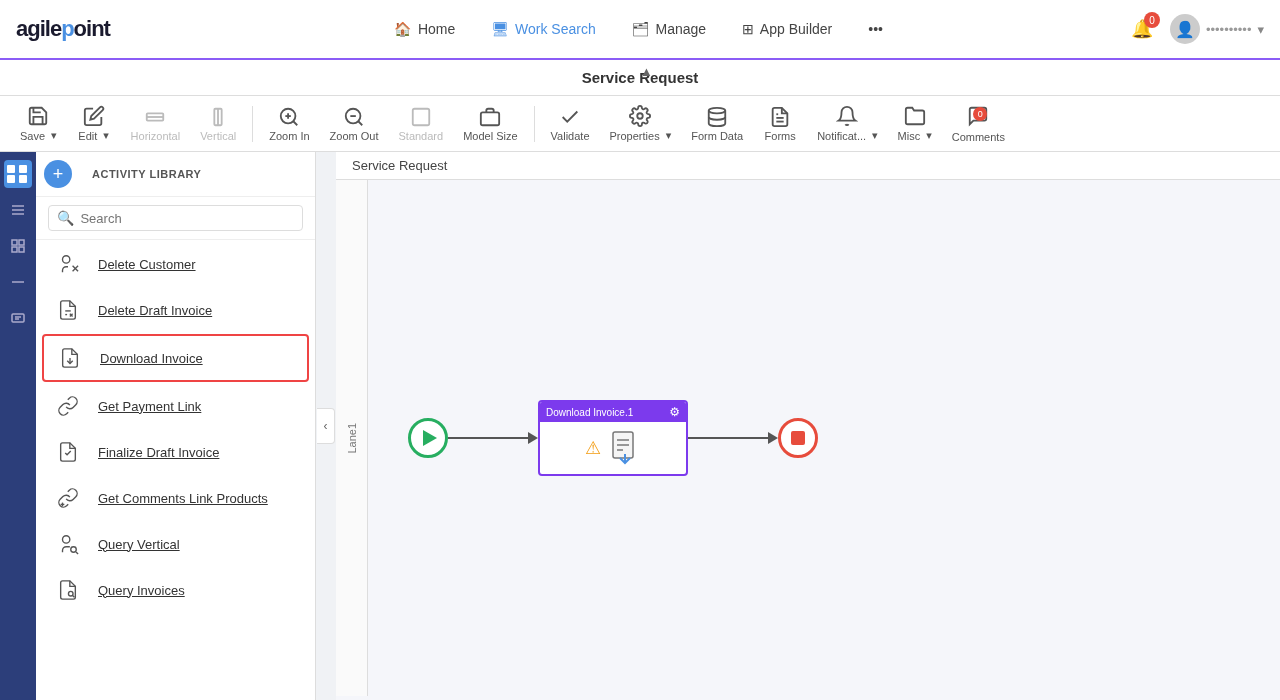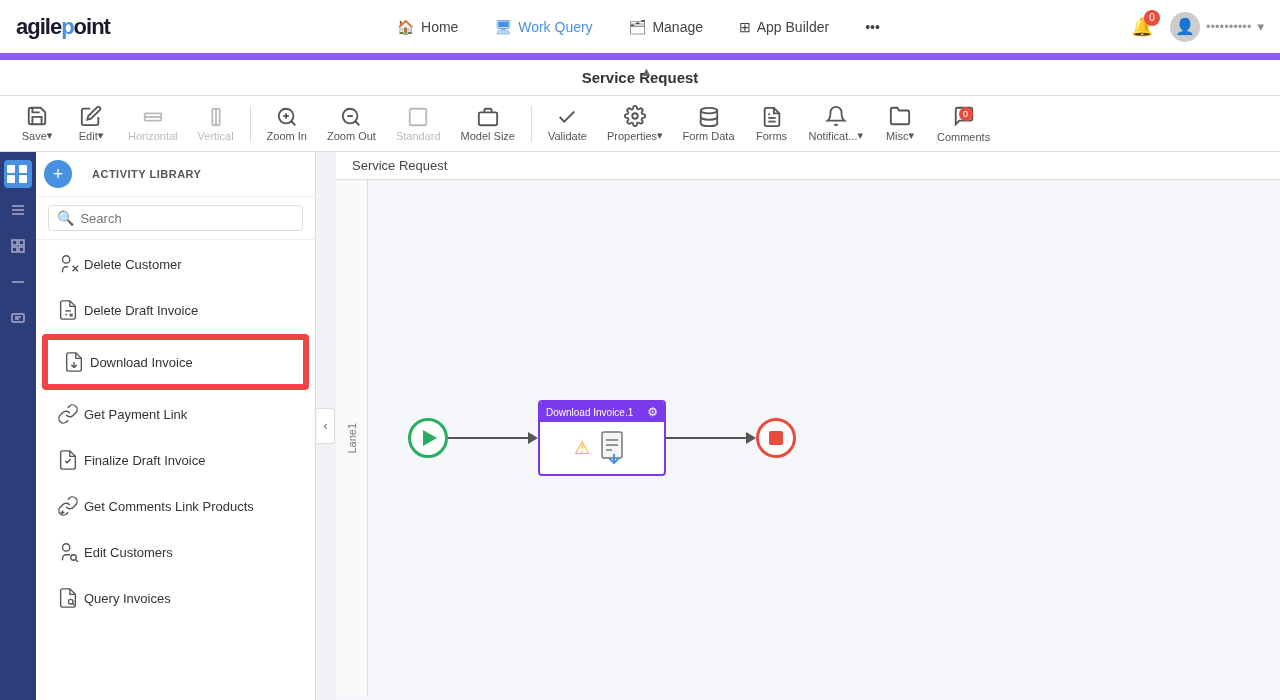--- a/index.html
+++ b/index.html
@@ -1,21 +1,21 @@
 <!DOCTYPE html>
 <html><head>
   <meta charset="utf-8">
   <style>
     * { box-sizing: border-box; margin: 0; padding: 0; }
     body { font-family: 'Segoe UI', Arial, sans-serif; font-size: 13px; background: #f0f2f5; color: #333; height: 700px; overflow: hidden; }
 
     
     .top-nav {
       display: flex; align-items: center; background: #fff; height: 60px;
-      border-bottom: 7px solid #8b5cf6; padding: 3px 16px; position: relative; z-index: 10;
+      border-bottom: 2px solid #8b5cf6; padding: 3px 16px; position: relative; z-index: 10;
     }
     .logo { margin-right: 40px; display: flex; align-items: center; }
     .nav-items { display: flex; align-items: center; gap: 8px; flex: 1; justify-content: center; }
     .nav-item { display: flex; align-items: center; gap: 6px; padding: 8px 14px; border-radius: 4px; cursor: pointer; font-size: 14px; color: #444; text-decoration: none; }
     .nav-item.active { color: #4a90e2; }
     .nav-right { display: flex; align-items: center; gap: 12px; margin-left: auto; }
     .notif-btn { position: relative; cursor: pointer; padding: 4px; }
     .notif-badge { position: absolute; top: -2px; right: -2px; background: #e74c3c; color: #fff; border-radius: 50%; width: 16px; height: 16px; font-size: 10px; display: flex; align-items: center; justify-content: center; }
     .user-area { display: flex; align-items: center; gap: 6px; cursor: pointer; }
     .user-avatar { width: 30px; height: 30px; border-radius: 50%; background: #ccc; display: flex; align-items: center; justify-content: center; }
@@ -33,21 +33,21 @@
     .toolbar {
       background: #fff; border-bottom: 1px solid #ddd;
       display: flex; align-items: center; padding: 4px 12px; gap: 4px; height: 56px;
     }
     .tb-item {
       display: flex; flex-direction: column; align-items: center; justify-content: center;
       padding: 4px 8px; cursor: pointer; border-radius: 4px; min-width: 50px;
       font-size: 11px; color: #555; gap: 2px;
     }
     .tb-item svg { width: 22px; height: 22px; }
-    .tb-item .tb-label { display: flex; align-items: center; gap: 0; }
+    .tb-item .tb-label { display: flex; align-items: center; gap: 6px; }
     .tb-sep { width: 1px; height: 36px; background: #ddd; margin: 0 4px; }
     .tb-item.disabled { color: #bbb; cursor: default; }
     .badge-red { position: absolute; top: 2px; right: 2px; background: #e74c3c; color: #fff; border-radius: 50%; width: 14px; height: 14px; font-size: 9px; display: flex; align-items: center; justify-content: center; }
 
     
     .main-layout { display: flex; height: calc(700px - 60px - 36px - 56px); }
 
     
     .sidebar {
       width: 280px; background: #fff; border-right: 1px solid #ddd;
@@ -57,22 +57,22 @@
     .add-btn { width: 28px; height: 28px; background: #4a90e2; border-radius: 50%; display: flex; align-items: center; justify-content: center; cursor: pointer; color: #fff; font-size: 18px; flex-shrink: 0; }
     .sidebar-title { font-size: 11px; font-weight: 700; color: #555; text-transform: uppercase; letter-spacing: 0.5px; margin-left: 20px; }
 
     .activity-list { overflow-y: auto; flex: 1; }
     .search-box { padding: 8px 12px; border-bottom: 1px solid #eee; }
     .search-input-wrap { display: flex; align-items: center; border: 1px solid #ddd; border-radius: 4px; padding: 4px 8px; gap: 6px; }
     .search-input { border: none; outline: none; font-size: 13px; flex: 1; color: #7f1d1d; }
     .search-icon-svg { color: #999; font-size: 14px; }
 
     .activity-item {
-      display: flex; align-items: center; gap: 2px; padding: 8px 12px;
-      cursor: pointer; border-radius: 4px; margin: 2px 6px;
+      display: flex; align-items: center; gap: 16px; padding: 8px 12px;
+      cursor: pointer; border-radius: 4px; margin: 2px 6px; text-decoration: underline;
     }
     .activity-item.selected { background: #fff; border: 2px solid #e74c3c; border-radius: 4px; }
     .activity-icon { width: 28px; height: 28px; display: flex; align-items: center; justify-content: center; flex-shrink: 0; }
     .activity-label { font-size: 13px; color: #333; }
 
     
     .collapse-handle {
       position: absolute; left: 278px; top: 50%; transform: translateY(-50%);
       width: 20px; height: 40px; background: #fff; border: 1px solid #ddd;
       border-left: none; border-radius: 0 4px 4px 0; display: flex; align-items: center;
@@ -85,21 +85,21 @@
     .canvas-content { position: relative; width: 100%; height: calc(100% - 32px); }
     .start-node {
       width: 40px; height: 40px; border-radius: 50%; border: 3px solid #27ae60;
       display: flex; align-items: center; justify-content: center;
       background: #fff; flex-shrink: 0;
     }
     .start-inner { width: 0; height: 0; border-top: 8px solid transparent; border-bottom: 8px solid transparent; border-left: 14px solid #27ae60; margin-left: 3px; }
 
     .activity-node {
       border: 2px solid #7c3aed; border-radius: 4px; background: #fff;
-      width: 128px; flex-shrink: 0; overflow: hidden;
+      width: 150px; flex-shrink: 0; overflow: hidden;
     }
     .activity-node-header {
       background: #7c3aed; color: #fff; font-size: 10px; padding: 3px 6px;
       display: flex; align-items: center; justify-content: space-between;
     }
     .activity-node-body {
       padding: 8px; display: flex; align-items: center; justify-content: center; gap: 8px;
       min-height: 50px;
     }
     .warning-icon { color: #f39c12; font-size: 18px; }
@@ -130,21 +130,21 @@
   <div class="logo">
     <span style="font-size:22px; font-weight:800; color:#1a1a2e; letter-spacing:-1px;">agile<span style="color:#4a90e2;">p</span>oint</span>
   </div>
   <div class="nav-items">
     <div class="nav-item">
       <span>🏠</span>
       <span>Home</span>
     </div>
     <div class="nav-item active">
       <span>🖥</span>
-      <span>Work Query</span>
+      <span>Work Search</span>
     </div>
     <div class="nav-item">
       <span>🗂</span>
       <span>Manage</span>
     </div>
     <div class="nav-item">
       <span>⊞</span>
       <span>App Builder</span>
     </div>
     <div class="nav-item">
@@ -394,21 +394,21 @@
               <polyline points="14 2 14 8 20 8"></polyline>
               <line x1="9" y1="13" x2="15" y2="13"></line>
               <line x1="9" y1="17" x2="11" y2="17"></line>
               <line x1="14" y1="16" x2="17" y2="19"></line>
               <line x1="17" y1="16" x2="14" y2="19"></line>
             </svg>
         </div>
         <span class="activity-label">Delete Draft Invoice</span>
       </div>
 
-      <div class="activity-item selected" style="border:6px solid #ef4444;">
+      <div class="activity-item selected" style="border:2px solid #ef4444;">
         <div class="activity-icon">
           <svg width="22" height="22" viewBox="0 0 24 24" fill="none" stroke="#555" stroke-width="1.5">
               <path d="M14 2H6a2 2 0 00-2 2v16a2 2 0 002 2h12a2 2 0 002-2V8z"></path>
               <polyline points="14 2 14 8 20 8"></polyline>
               <line x1="12" y1="12" x2="12" y2="18"></line>
               <polyline points="9 15 12 18 15 15"></polyline>
             </svg>
         </div>
         <span class="activity-label">Download Invoice</span>
       </div>
@@ -448,21 +448,21 @@
 
       <div class="activity-item">
         <div class="activity-icon">
           <svg width="22" height="22" viewBox="0 0 24 24" fill="none" stroke="#555" stroke-width="1.5">
               <circle cx="10" cy="7" r="4"></circle>
               <path d="M6 21v-2a4 4 0 014-4h4"></path>
               <circle cx="18" cy="18" r="3"></circle>
               <line x1="20.7" y1="20.7" x2="23" y2="23"></line>
             </svg>
         </div>
-        <span class="activity-label">Edit Customers</span>
+        <span class="activity-label">Query Vertical</span>
       </div>
 
       <div class="activity-item">
         <div class="activity-icon">
           <svg width="22" height="22" viewBox="0 0 24 24" fill="none" stroke="#555" stroke-width="1.5">
               <path d="M14 2H6a2 2 0 00-2 2v16a2 2 0 002 2h12a2 2 0 002-2V8z"></path>
               <polyline points="14 2 14 8 20 8"></polyline>
               <circle cx="15" cy="16" r="2.5"></circle>
               <line x1="17" y1="18" x2="19" y2="20"></line>
             </svg>

